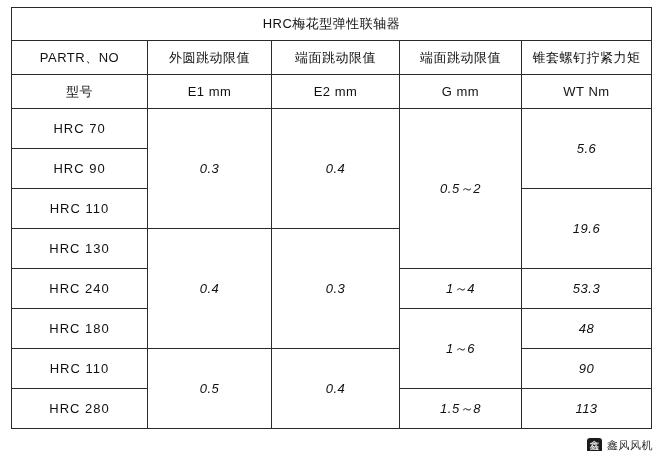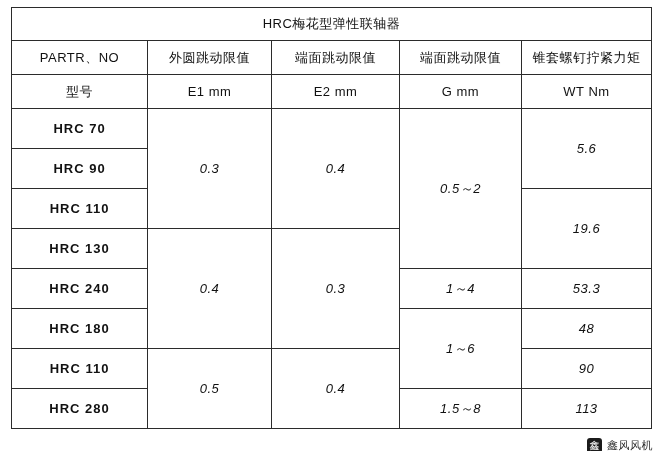--- a/index.html
+++ b/index.html
@@ -44,21 +44,20 @@
     font-size: 13px;
     letter-spacing: 0.5px;
   }
   .head-cell.sub {
     height: 33px;
   }
   .row-cell {
     height: 39px;
     letter-spacing: 1px;
     font-size: 13px;
-    font-weight: bold;
   }
   .val-cell {
     font-size: 13px;
     letter-spacing: 0.5px;
     font-style: italic;
   }
   .col-a { width: 136px; }
   .col-b { width: 124px; }
   .col-c { width: 128px; }
   .col-d { width: 122px; }

